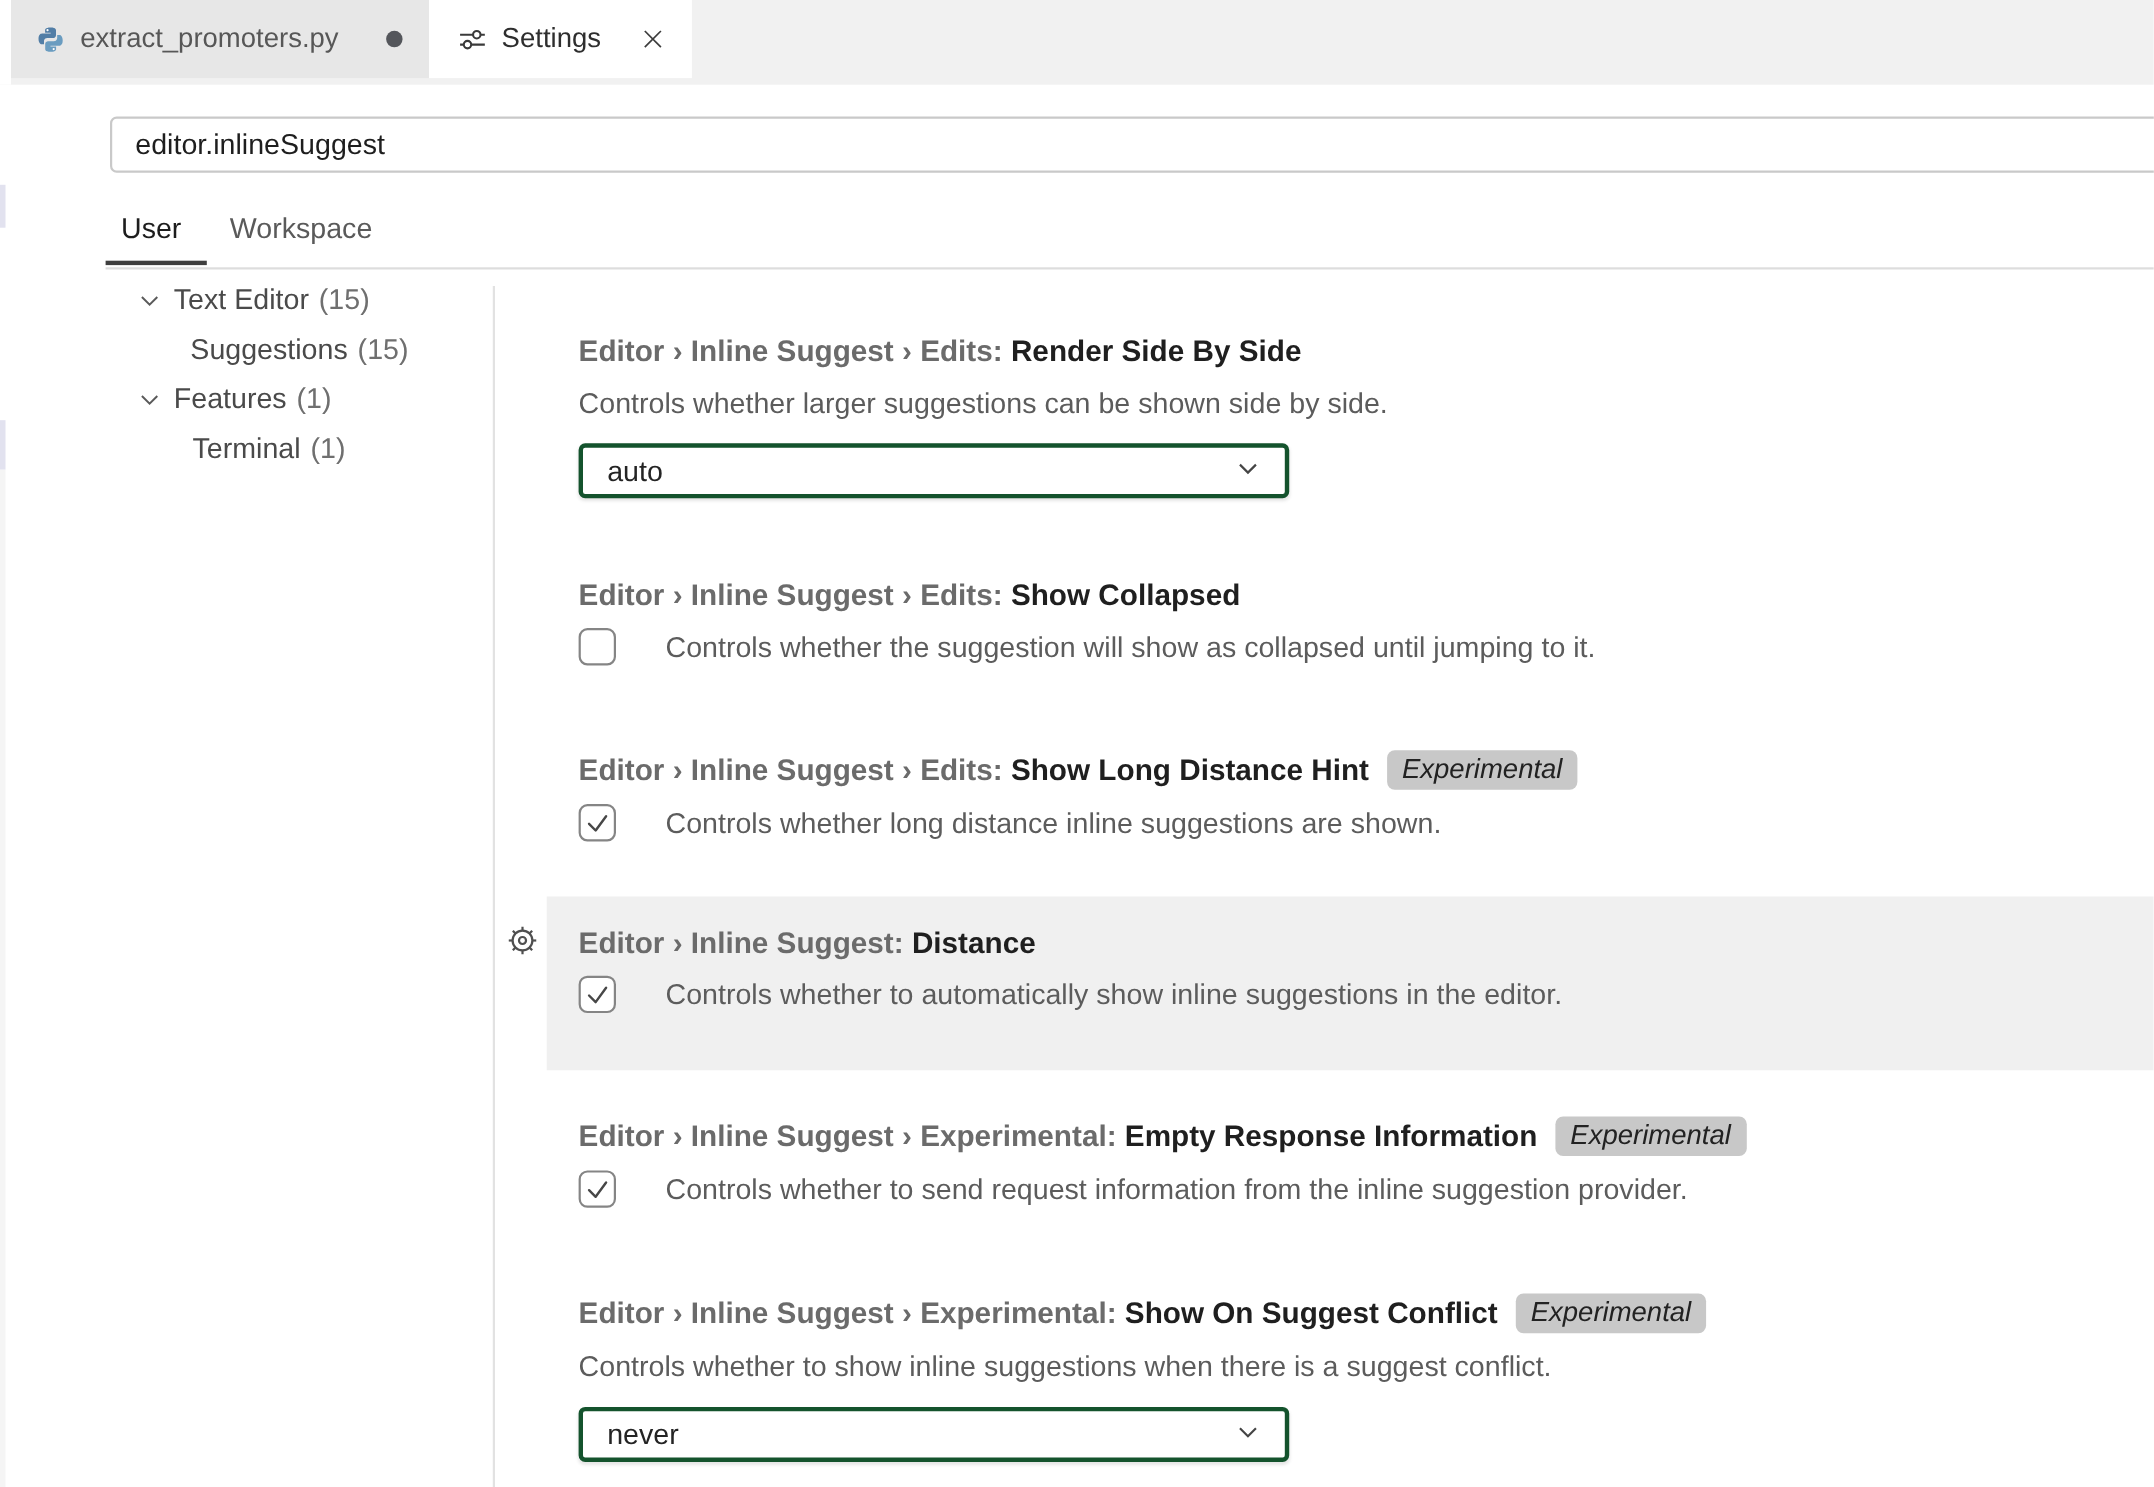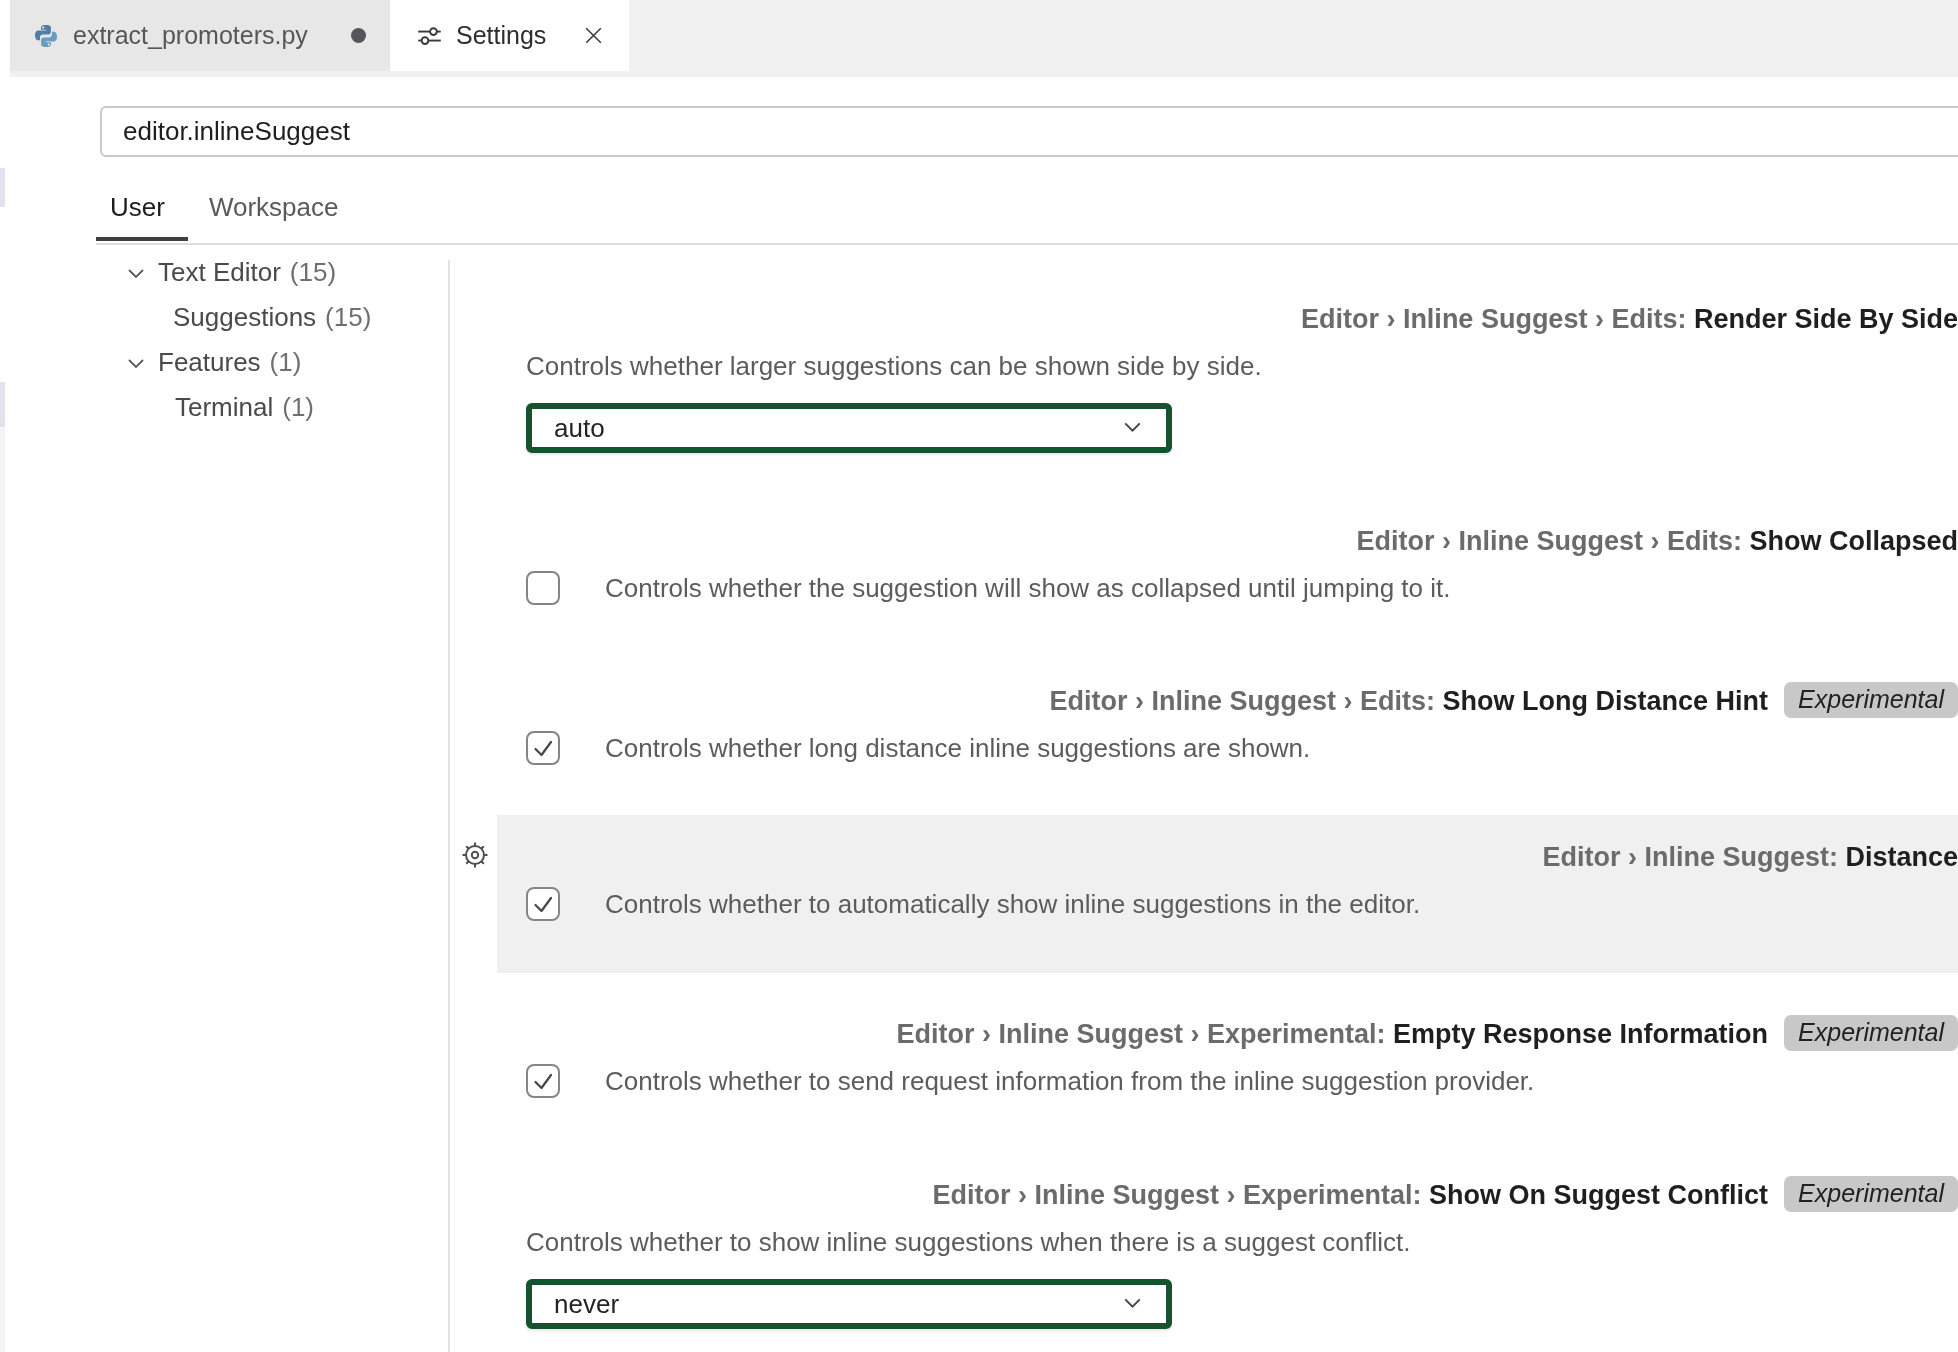--- a/index.html
+++ b/index.html
@@ -51,34 +51,34 @@
   
   #settings-list { position:absolute; left:450px; top:243px; right:0; bottom:0; overflow:hidden; }
   .setting { position:relative; padding-left:76px; }
   .setting:nth-child(1){ margin-top:59px; }
   .setting:nth-child(2){ margin-top:71px; }
   .setting:nth-child(3){ margin-top:75px; }
   .setting:nth-child(4){ margin-top:48px; }
   .setting:nth-child(5){ margin-top:42px; }
   .setting:nth-child(6){ margin-top:76px; }
   .setting.highlighted { background:#f0f0f0; margin-left:47px; padding:25px 0 50px 29px; }
-  .s-title { font-size:27px; font-weight:bold; line-height:34px; white-space:nowrap;text-align:right; }
+  .s-title { font-size:27px; font-weight:bold; line-height:34px; white-space:nowrap; }
   .s-cat { color:#6b6b6b; }
   .s-lbl { color:#1f1f1f; }
   .s-badge { display:inline-block; margin-left:16px; background:#c8c8c8; color:#222222;
     font-style:italic; font-weight:normal; font-size:25px; line-height:25px;
     padding:5px 14px 6px; border-radius:7px; vertical-align:2px; }
   .s-desc { margin-top:13px; font-size:26px; line-height:34px; color:#5c5c5c; }
   .cb-row { margin-top:11px; display:flex; align-items:center; gap:19px; height:38px; }
   .checkbox { width:34px; height:34px; border:2px solid #858585; border-radius:8px; background:#fff;
     display:inline-flex; align-items:center; justify-content:center; cursor:pointer; flex:none; }
   .checkbox svg { visibility:hidden; }
   .checkbox.checked svg { visibility:visible; }
   .cb-desc { font-size:26px; color:#5c5c5c;margin-left:26px; }
-  .select { margin-top:20px; width:646px; height:50px; border:6px solid #14532d; border-radius:6px;
+  .select { margin-top:20px; width:646px; height:50px; border:4px solid #14532d; border-radius:6px;
     background:#fff; display:flex; align-items:center; justify-content:space-between;
     padding:0 20px 0 22px; cursor:pointer; box-shadow:0 2px 3px rgba(0,0,0,0.10); }
   .select-value { font-size:26px; color:#242424; }
   .gear { position:absolute; left:-37px; top:25px; display:inline-flex; cursor:pointer; }
 </style>
 </head>
 <body>
 
 <div class="tabbar">
   <div class="left-gap"></div>

